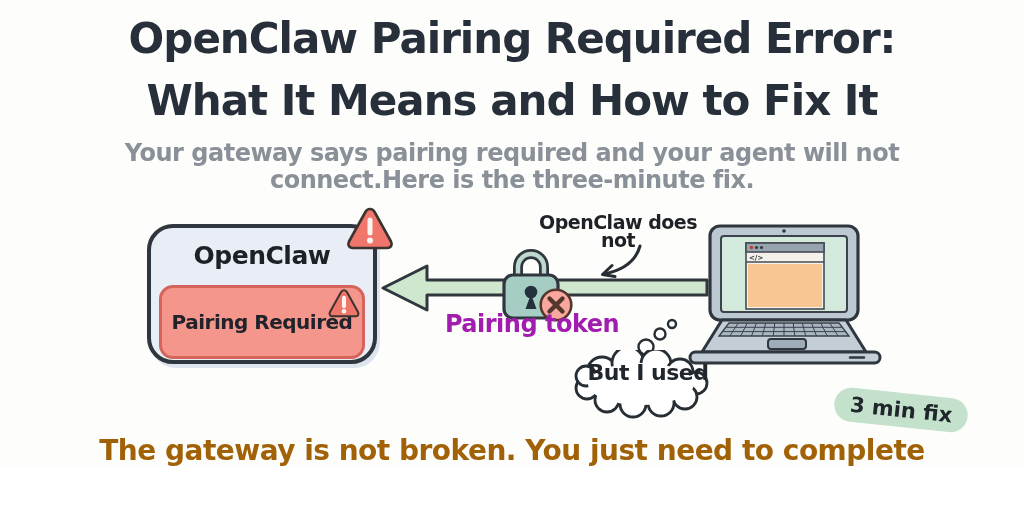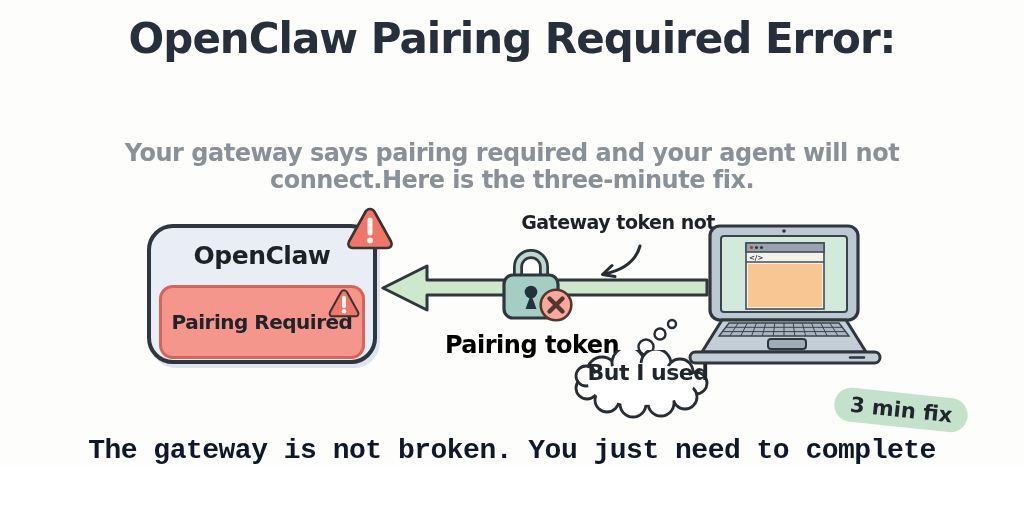--- a/index.html
+++ b/index.html
@@ -34,47 +34,48 @@
     display:inline-block;margin-top:15px;padding:22px 10px;
     background:#f5968d;border:3px solid #d5645a;border-radius:14px;
     font-size:20px;font-weight:800;letter-spacing:-0.5px;color:#20242a;
   }
   .note-text{
     left:520px;top:213px;width:196px;text-align:center;
     font-size:19px;font-weight:800;letter-spacing:-0.5px;
     color:#1e2227;line-height:18px;
   }
   .mismatch-text{
-    left:432px;top:334px;width:200px;text-align:center;
+    left:432px;top:313px;width:200px;text-align:center;
     font-size:24px;font-weight:800;letter-spacing:-0.5px;
-    color:#000000;line-height:22px;
+    color:#a21caf;line-height:22px;
   }
   .thought-text{
     left:583px;top:363px;width:130px;text-align:center;
     font-size:22px;font-weight:800;letter-spacing:-0.5px;
     color:#20262c;line-height:19px;
   }
   .fix-badge{
     left:834px;top:393px;padding:5px 16px;
     background:#c3e1cb;border-radius:17px;
     font-size:21px;font-weight:800;color:#20262c;
     transform:rotate(6deg);
   }
   .footer-line{
     left:0;width:1024px;text-align:center;
     font-size:28px;font-weight:800;letter-spacing:-0.5px;
-    color:#0f172a;line-height:32px;font-family:Liberation Mono, monospace;
+    color:#a16207;line-height:32px;
   }
 </style>
 </head>
 <body>
 
 <div id="canvas">
 
   <div class="abs title-line" style="top:16px">OpenClaw Pairing Required Error:</div>
+  <div class="abs title-line" style="top:78px">What It Means and How to Fix It</div>
 
   <div class="abs subtitle-line" style="top:140px">Your gateway says pairing required and your agent will not</div>
   <div class="abs subtitle-line" style="top:167px">connect.Here is the three-minute fix.</div>
 
   <svg class="abs" style="left:381px;top:264px" width="330" height="48" viewBox="0 0 330 48">
     <path d="M 2 24 L 46 2 L 46 16 L 326 16 L 326 31 L 46 31 L 46 46 Z" fill="#cfe7cd" stroke="#2f363d" stroke-width="3" stroke-linejoin="round"></path>
   </svg>
 
   <div class="abs gateway-box">
     <div class="gateway-name">
@@ -105,21 +106,21 @@
     <path d="M31 52 L25.5 67 L36.5 67 Z" fill="#23313c"></path>
   </svg>
 
   <svg class="abs" style="left:537px;top:286px" width="38" height="38" viewBox="0 0 38 38">
     <circle cx="19" cy="19" r="15.3" fill="#f9a79f" stroke="#53362c" stroke-width="2.6"></circle>
     <line x1="12.5" y1="12.5" x2="25.5" y2="25.5" stroke="#53362c" stroke-width="4.4" stroke-linecap="round"></line>
     <line x1="25.5" y1="12.5" x2="12.5" y2="25.5" stroke="#53362c" stroke-width="4.4" stroke-linecap="round"></line>
   </svg>
 
   <div class="abs note-text">
-    <div>Gateway token not</div>
+    <div>OpenClaw does not</div>
   </div>
 
   <svg class="abs" style="left:596px;top:244px" width="48" height="34" viewBox="0 0 48 34">
     <path d="M 44 2 Q 38 24 8 30" fill="none" stroke="#262d33" stroke-width="3" stroke-linecap="round"></path>
     <path d="M 16 21.5 L 6.5 30.5 L 19 32.5" fill="none" stroke="#262d33" stroke-width="3" stroke-linecap="round" stroke-linejoin="round"></path>
   </svg>
 
   <div class="abs mismatch-text">
     <div>Pairing token</div>
   </div>

